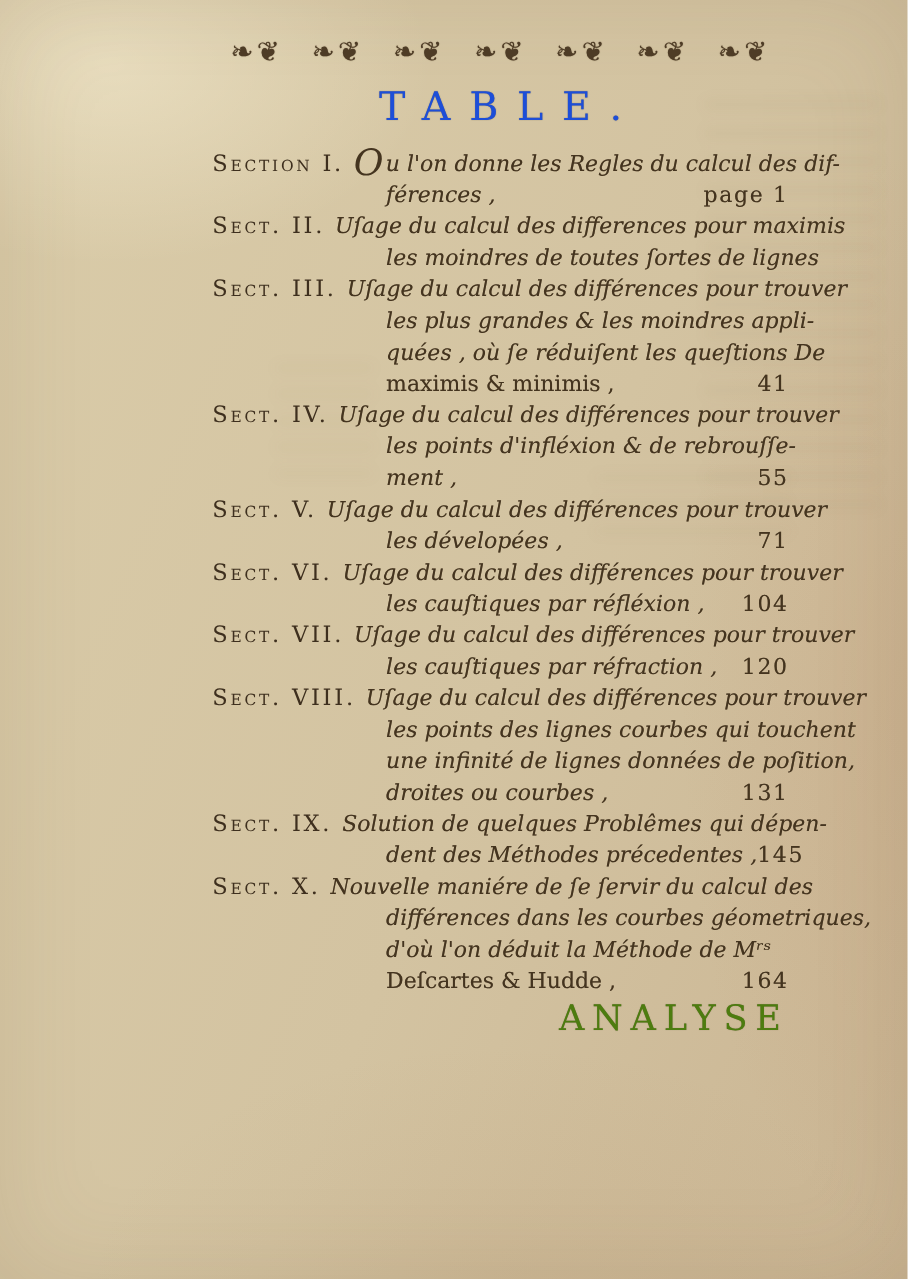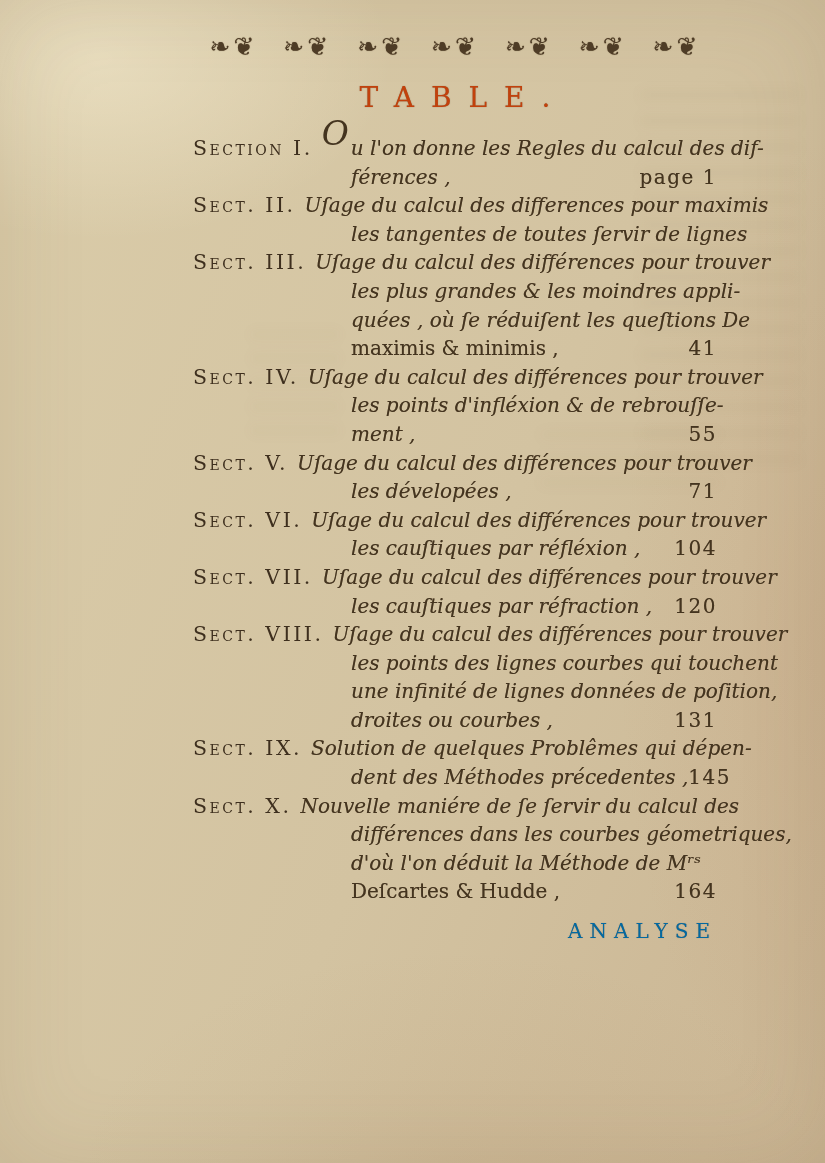--- a/index.html
+++ b/index.html
@@ -26,39 +26,39 @@
 
   .orn{
     text-align:center;
     font-family:"DejaVu Sans","Liberation Sans",sans-serif;
     font-size:25px;line-height:42px;
     letter-spacing:3px;word-spacing:15px;
     color:#4e3c26;text-shadow:0 0 1px rgba(70,50,25,.55);
     user-select:none;
   }
   .title{
-    text-align:center;font-size:28px;line-height:46px;
+    text-align:center;font-size:36px;line-height:46px;
     letter-spacing:17px;padding-left:17px;margin-top:7px;
-    color:#c2410c;text-shadow:0 0 1px rgba(58,44,25,.5);
+    color:#1d4ed8;text-shadow:0 0 1px rgba(58,44,25,.5);
   }
   .toc{margin-top:13px;font-size:20px;font-style:italic;line-height:28.6px;}
-  .line{display:flex;align-items:flex-start;white-space:pre;}
+  .line{display:flex;align-items:center;white-space:pre;}
   .cont{padding-left:158px;}
   .label{
     font-style:normal;font-variant:small-caps;
     letter-spacing:2.5px;font-size:20.5px;margin-right:9px;
     color:#3e2f1e;
   }
   .lead{font-style:italic;font-size:33px;line-height:0;margin-right:2px;}
   .t{text-shadow:0 0 .6px rgba(60,42,22,.5);}
   .roman{font-style:normal;}
   .pagenum{font-style:normal;margin-left:auto;letter-spacing:1.5px;text-shadow:0 0 .6px rgba(60,42,22,.5);}
   .catchword{
-    text-align:right;font-style:normal;font-size:20px;
-    letter-spacing:7px;margin-top:13px;color:#0369a1;
+    text-align:right;font-style:normal;font-size:32px;
+    letter-spacing:7px;color:#4d7c0f;
     text-shadow:0 0 .7px rgba(58,44,25,.5);
   }
 </style>
 </head>
 <body>
 
 <div class="vignette"></div>
 <div class="ghost g1"></div>
 <div class="ghost g2"></div>
 <div class="ghost g3"></div>
@@ -66,21 +66,21 @@
 <div class="col">
   <div class="orn">❧❦ ❧❦ ❧❦ ❧❦ ❧❦ ❧❦ ❧❦</div>
   <div class="title">TABLE.</div>
   <div class="toc">
       <div class="entry">
         <div class="line"><span class="label">Section I.</span><span class="lead">O</span><span class="t">u l'on donne les Regles du calcul des dif-</span></div>
         <div class="line cont"><span class="t">férences ,</span><span class="pagenum">page 1</span></div>
       </div>
       <div class="entry">
         <div class="line"><span class="label">Sect. II.</span><span class="t">Uſage du calcul des differences pour maximis</span></div>
-        <div class="line cont"><span class="t">les tangentes de toutes ſervir de lignes</span></div>
+        <div class="line cont"><span class="t">les moindres de toutes ſortes de lignes</span></div>
       </div>
       <div class="entry">
         <div class="line"><span class="label">Sect. III.</span><span class="t">Uſage du calcul des différences pour trouver</span></div>
         <div class="line cont"><span class="t">les plus grandes &amp; les moindres appli-</span></div>
         <div class="line cont"><span class="t">quées , où ſe réduiſent les queſtions De</span></div>
         <div class="line cont"><span class="t roman">maximis &amp; minimis ,</span><span class="pagenum">41</span></div>
       </div>
       <div class="entry">
         <div class="line"><span class="label">Sect. IV.</span><span class="t">Uſage du calcul des différences pour trouver</span></div>
         <div class="line cont"><span class="t">les points d'infléxion &amp; de rebrouſſe-</span></div>

